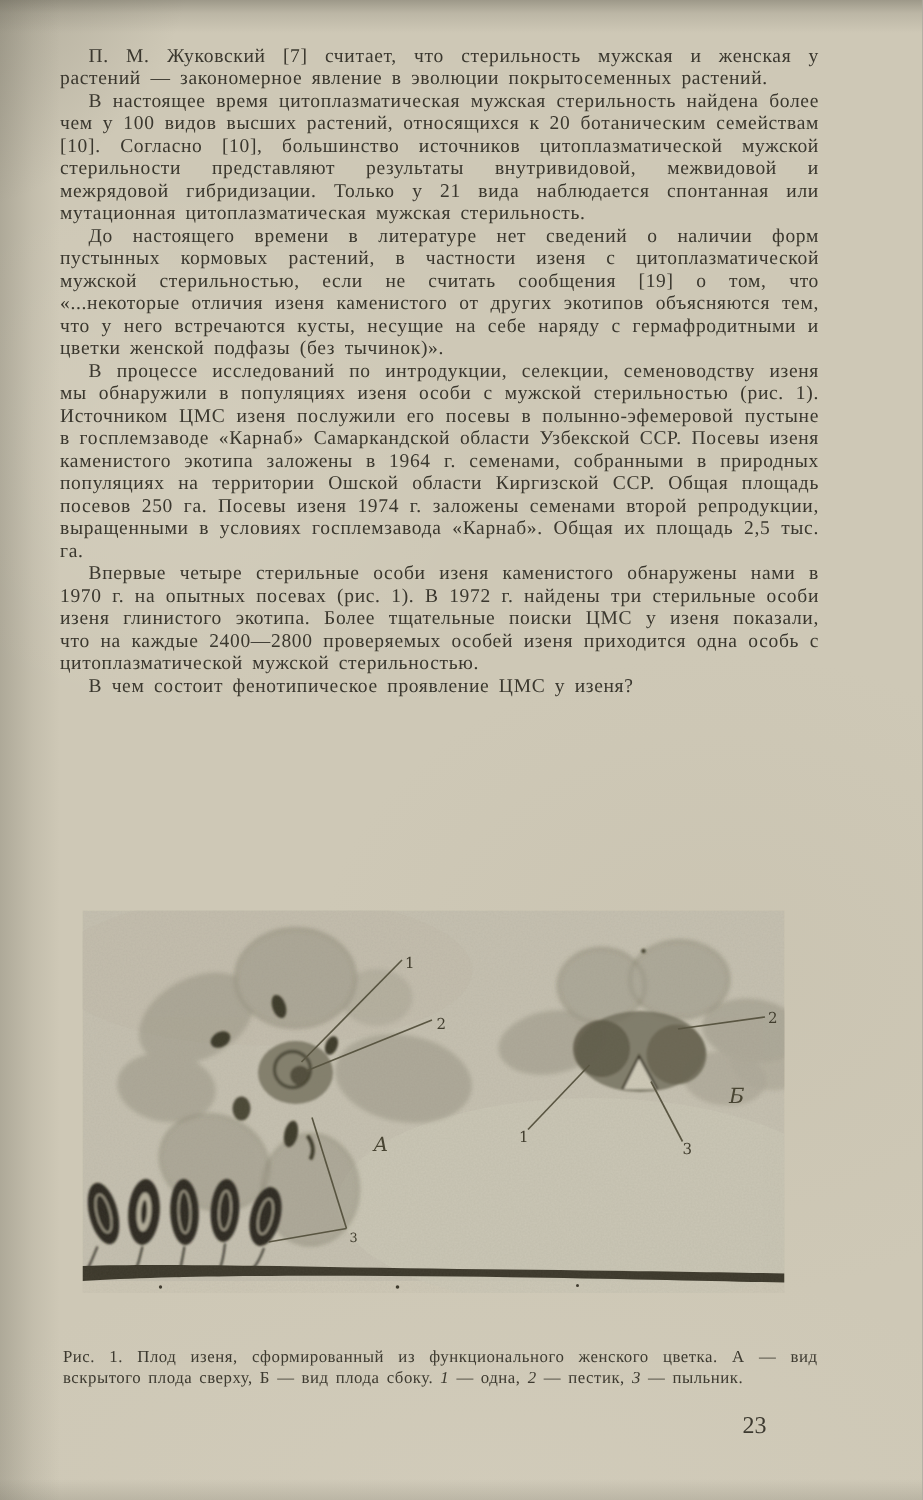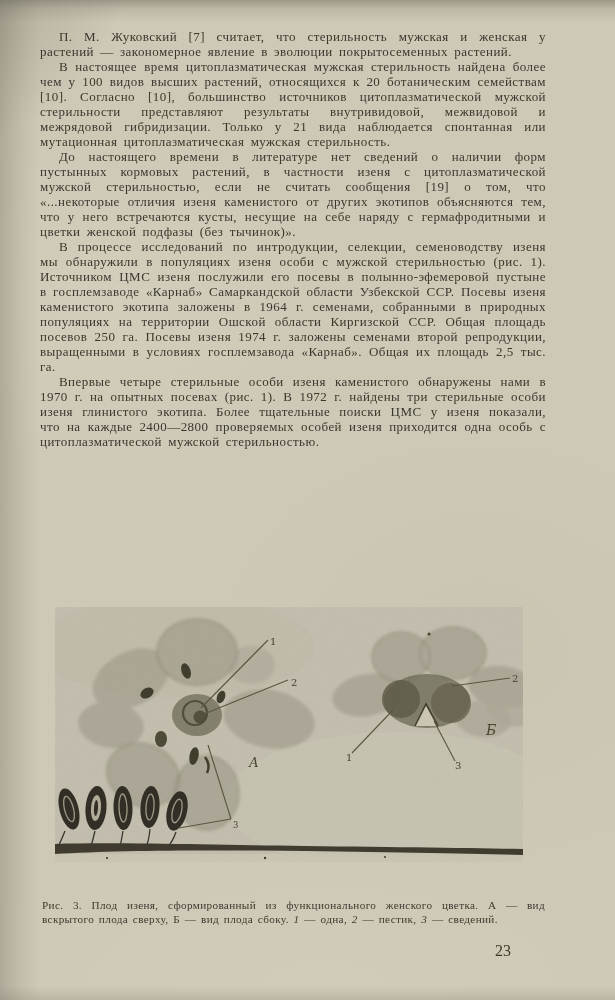--- a/index.html
+++ b/index.html
@@ -51,20 +51,21 @@
   <div class="shade shade-top"></div>
   <div class="shade shade-left"></div>
   <div class="shade shade-bottom"></div>
 
   <div class="body-text">
     <p>П. М. Жуковский [7] считает, что стерильность мужская и женская у растений — закономерное явление в эволюции покрытосеменных растений.</p>
     <p>В настоящее время цитоплазматическая мужская стерильность найдена более чем у 100 видов высших растений, относящихся к 20 ботаническим семействам [10]. Согласно [10], большинство источников цитоплазматической мужской стерильности представляют результаты внутривидовой, межвидовой и межрядовой гибридизации. Только у 21 вида наблюдается спонтанная или мутационная цитоплазматическая мужская стерильность.</p>
     <p>До настоящего времени в литературе нет сведений о наличии форм пустынных кормовых растений, в частности изеня с цитоплазматической мужской стерильностью, если не считать сообщения [19] о том, что «...некоторые отличия изеня каменистого от других экотипов объясняются тем, что у него встречаются кусты, несущие на себе наряду с гермафродитными и цветки женской подфазы (без тычинок)».</p>
     <p>В процессе исследований по интродукции, селекции, семеноводству изеня мы обнаружили в популяциях изеня особи с мужской стерильностью (рис. 1). Источником ЦМС изеня послужили его посевы в полынно-эфемеровой пустыне в госплемзаводе «Карнаб» Самаркандской области Узбекской ССР. Посевы изеня каменистого экотипа заложены в 1964 г. семенами, собранными в природных популяциях на территории Ошской области Киргизской ССР. Общая площадь посевов 250 га. Посевы изеня 1974 г. заложены семенами второй репродукции, выращенными в условиях госплемзавода «Карнаб». Общая их площадь 2,5 тыс. га.</p>
     <p>Впервые четыре стерильные особи изеня каменистого обнаружены нами в 1970 г. на опытных посевах (рис. 1). В 1972 г. найдены три стерильные особи изеня глинистого экотипа. Более тщательные поиски ЦМС у изеня показали, что на каждые 2400—2800 проверяемых особей изеня приходится одна особь с цитоплазматической мужской стерильностью.</p>
+    <p>В чем состоит фенотипическое проявление ЦМС у изеня?</p>
   </div>
 
   <figure class="figure">
     <svg width="468" height="255" viewBox="0 0 468 255" xmlns="http://www.w3.org/2000/svg">
       <defs>
         <filter id="grain" x="-5%" y="-5%" width="110%" height="110%">
           <feTurbulence type="fractalNoise" baseFrequency="0.85" numOctaves="2" seed="7"></feTurbulence>
           <feColorMatrix type="matrix" values="0 0 0 0 0.22  0 0 0 0 0.21  0 0 0 0 0.17  0 0 0 0.20 0"></feColorMatrix>
         </filter>
         <filter id="soften" x="-20%" y="-20%" width="140%" height="140%">
@@ -180,17 +181,17 @@
 
       <path d="M0,237 C60,235 160,238 250,239 C340,240 420,241 468,242 L468,248 C420,247 340,245 250,244 C160,243 60,243 0,247 Z" fill="#3c382b"></path>
       <circle cx="210" cy="251" r="1.2" fill="#3c382b"></circle>
       <circle cx="330" cy="250" r="1" fill="#3c382b"></circle>
       <circle cx="52" cy="251" r="1.1" fill="#3c382b"></circle>
 
       <rect x="0" y="0" width="468" height="247" filter="url(#grain)" opacity="0.55"></rect>
     </svg>
   </figure>
 
-  <p class="caption"><span>Рис. 3. Плод изеня, сформированный из функционального женского цветка. А — вид вскрытого плода сверху, Б — вид плода сбоку. </span><span class="it">1</span><span> — одна, </span><span class="it">2</span><span> — пестик, </span><span class="it">3</span><span> — сведений.</span></p>
+  <p class="caption"><span>Рис. 1. Плод изеня, сформированный из функционального женского цветка. А — вид вскрытого плода сверху, Б — вид плода сбоку. </span><span class="it">1</span><span> — одна, </span><span class="it">2</span><span> — пестик, </span><span class="it">3</span><span> — пыльник.</span></p>
 
   <div class="page-number">23</div>
 
 </div>
 
 </body></html>

